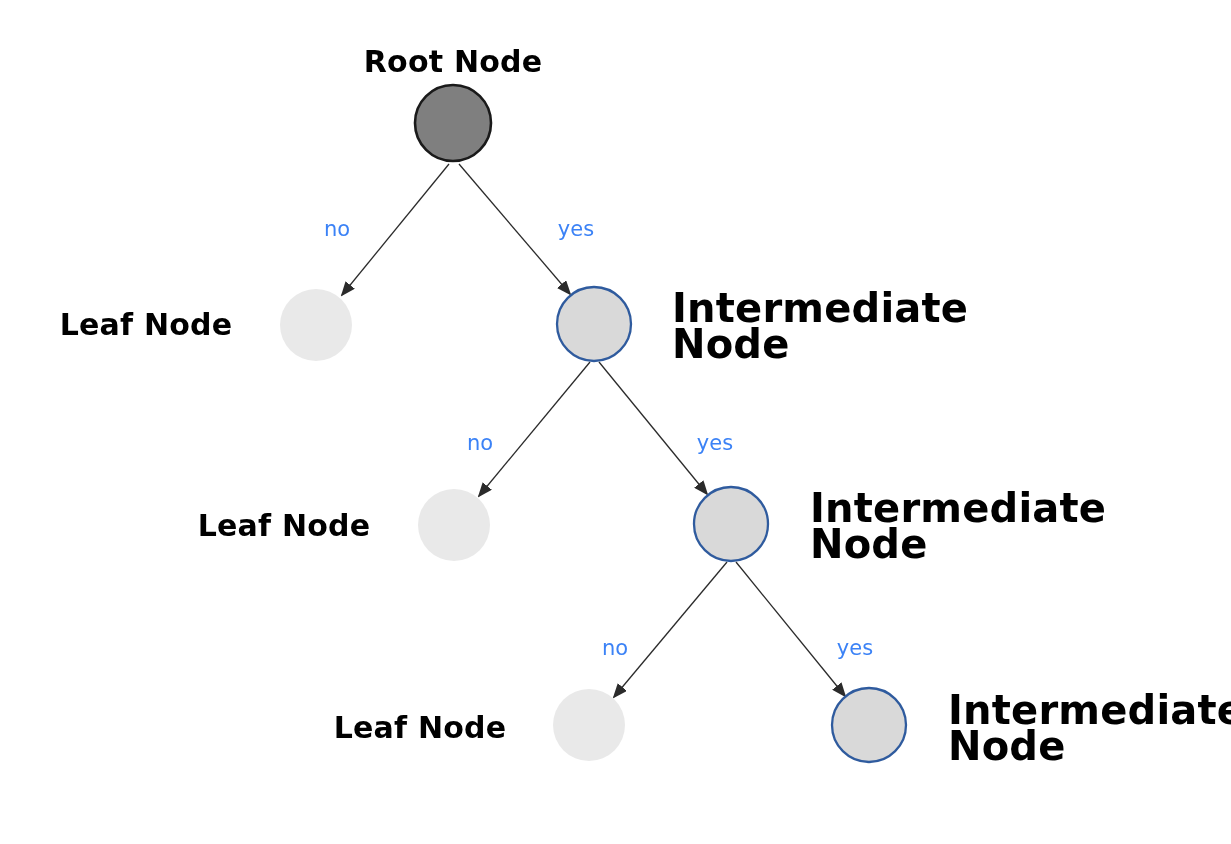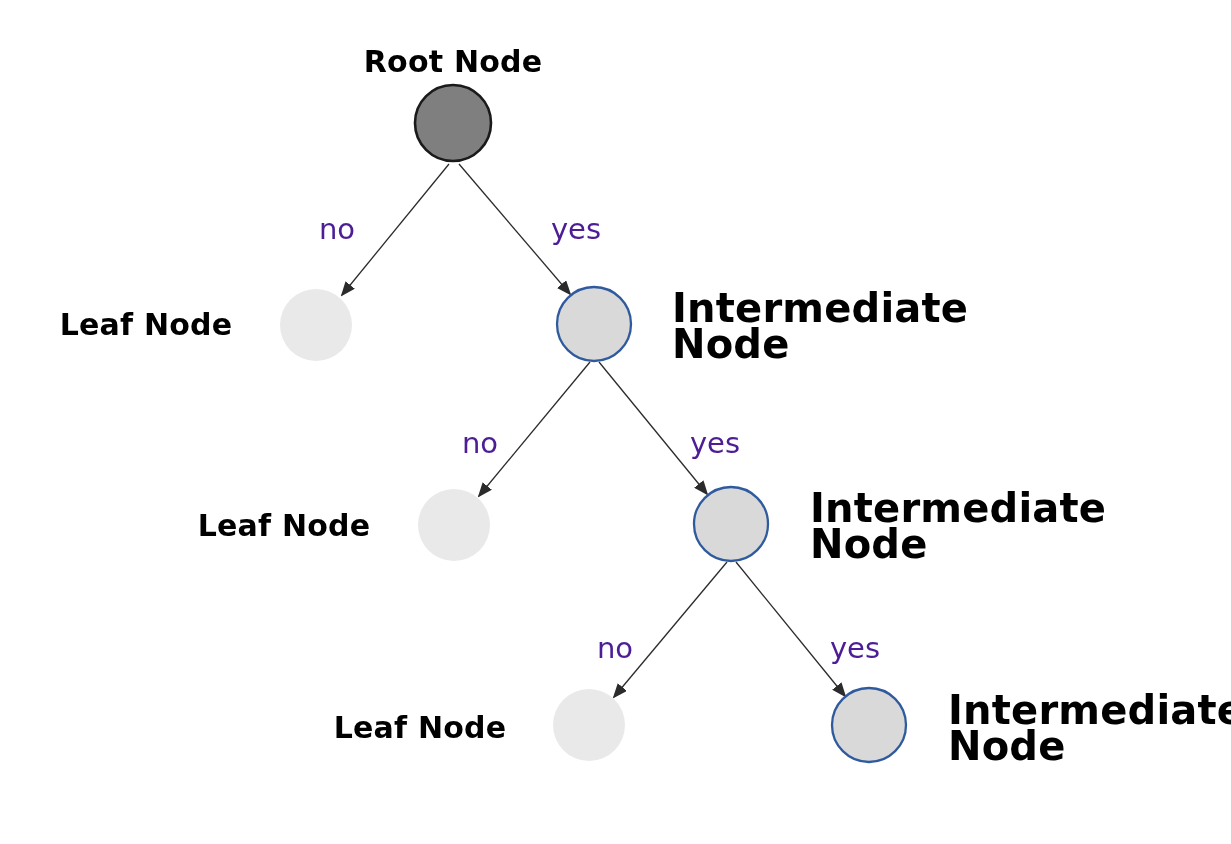--- a/index.html
+++ b/index.html
@@ -45,23 +45,23 @@
   .center-anchor { transform: translate(-50%, -50%); }
   .inter-lbl {
     font-size: 40px;
     font-weight: 700;
     line-height: 36px;
     white-space: normal;
     width: 255px;
     letter-spacing: 0.2px;
   }
   .edge-lbl {
-    font-size: 29px;
+    font-size: 21px;
     font-weight: 400;
-    color: #4c1d95;
+    color: #3b82f6;
     transform: translate(-50%, -50%);
   }
 </style>
 </head>
 <body>
 
 <div class="canvas">
 
   <svg class="layer-svg" viewBox="0 0 1231 844">
     <defs>

